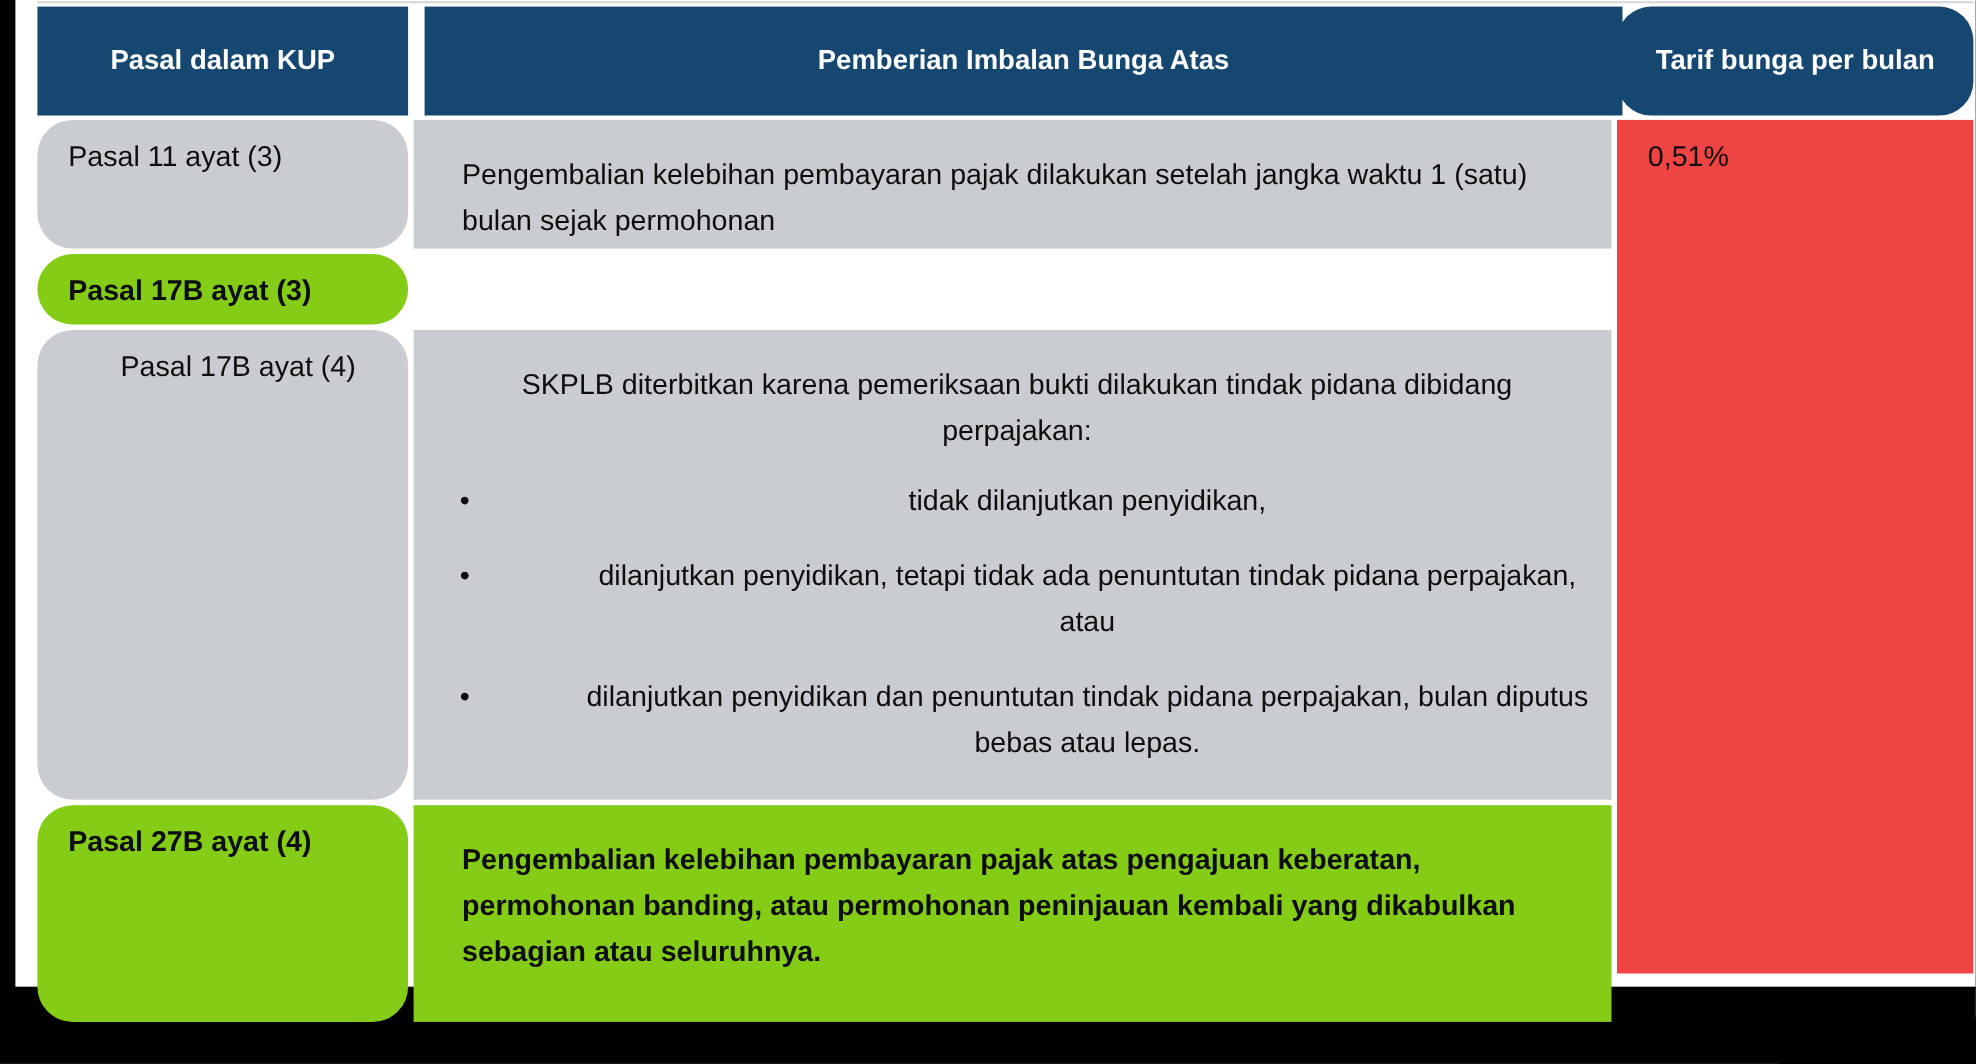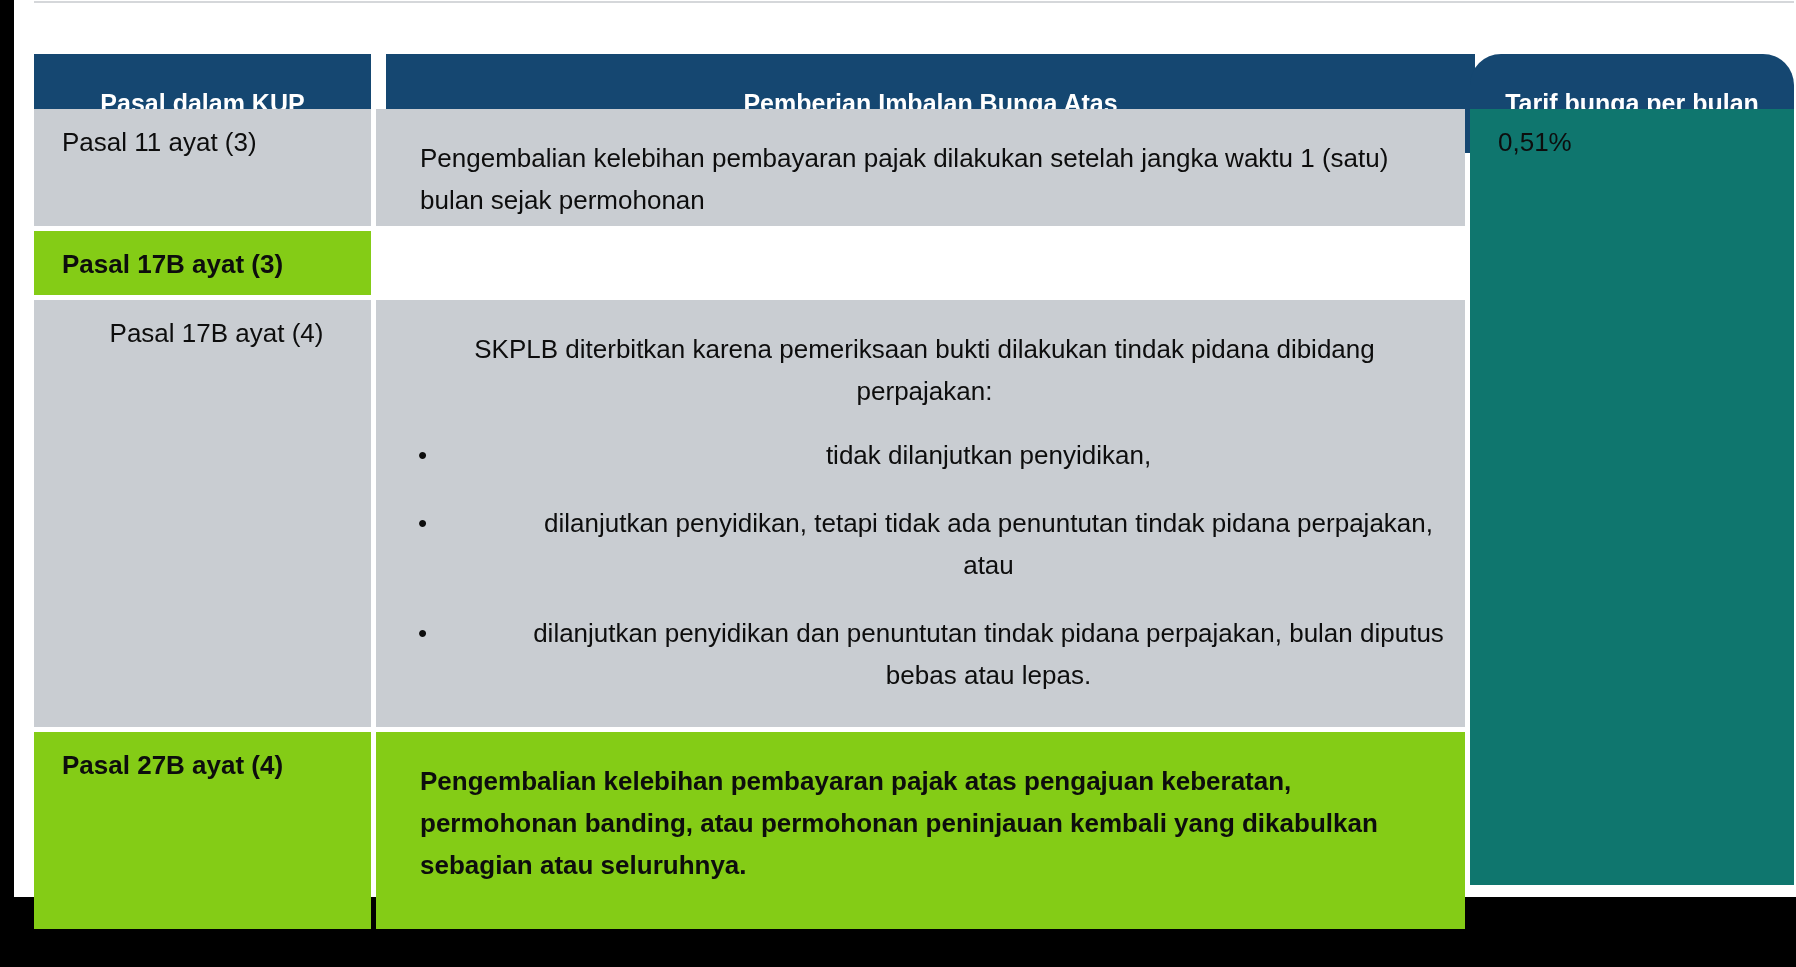--- a/index.html
+++ b/index.html
@@ -55,52 +55,51 @@
     background: #154771;
     color: #ffffff;
     font-weight: bold;
     font-size: 25px;
     line-height: 31px;
     display: flex;
     align-items: center;
     justify-content: center;
     text-align: center;
     padding: 4px 10px;
-    margin-top: 48px;
   }
   .hdr-kup   { left: 0px;    top: 0px; width: 337px;  height: 99px; }
   .hdr-desc  { left: 352px;  top: 0px; width: 1089px; height: 99px; }
   .hdr-rate  { left: 1436px; top: 0px; width: 324px;  height: 99px; border-radius: 31px; }
 
   
   .body-cell {
     color: #0d0d0d;
     font-size: 26px;
     line-height: 42px;
     padding: 12px 0 0 0;
   }
   .shade-dark  { background: #c9cdd2; }
   .shade-light { background: #84cc16; font-weight: bold; }
 
-  .col-a { left: 0px;   width: 337px; padding-left: 28px; }
+  .col-a { left: 0px;   width: 337px; padding-left: 28px; border-radius: 32px; }
   .col-b { left: 342px; width: 1089px; padding-left: 28px; padding-right: 20px; }
 
   
   .r1 { top: 103px; height: 117px; }
   .r2 { top: 225px; height: 64px;  }
   .r3 { top: 294px; height: 427px; text-align: center; }
   .r4 { top: 726px; height: 197px; }
 
   
   .rate-cell {
     left: 1436px;
     top: 103px;
     width: 324px;
     height: 776px;
-    background: #0f766e;
+    background: #ef4444;
     color: #0d0d0d;
     font-size: 26px;
     line-height: 42px;
     padding: 12px 0 0 28px;
   }
 
   
   .bullets {
     margin: 22px 0 0 0;
     padding: 0;

